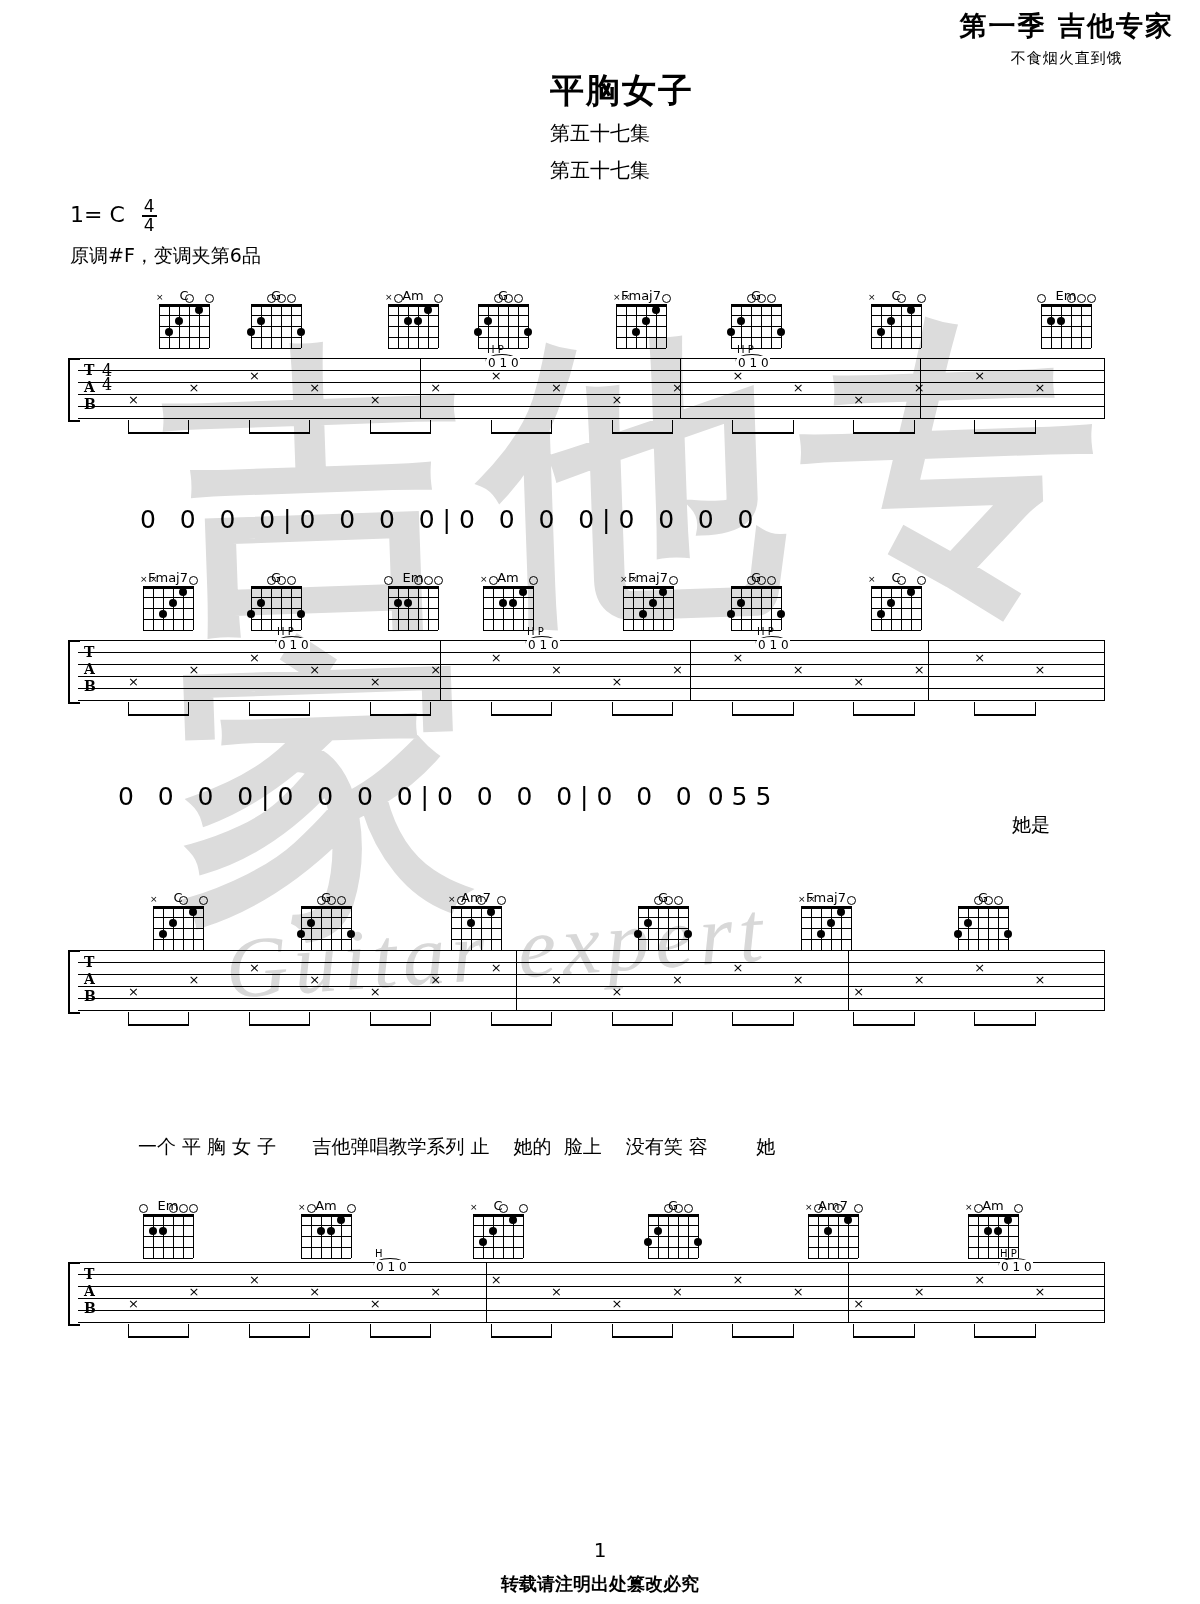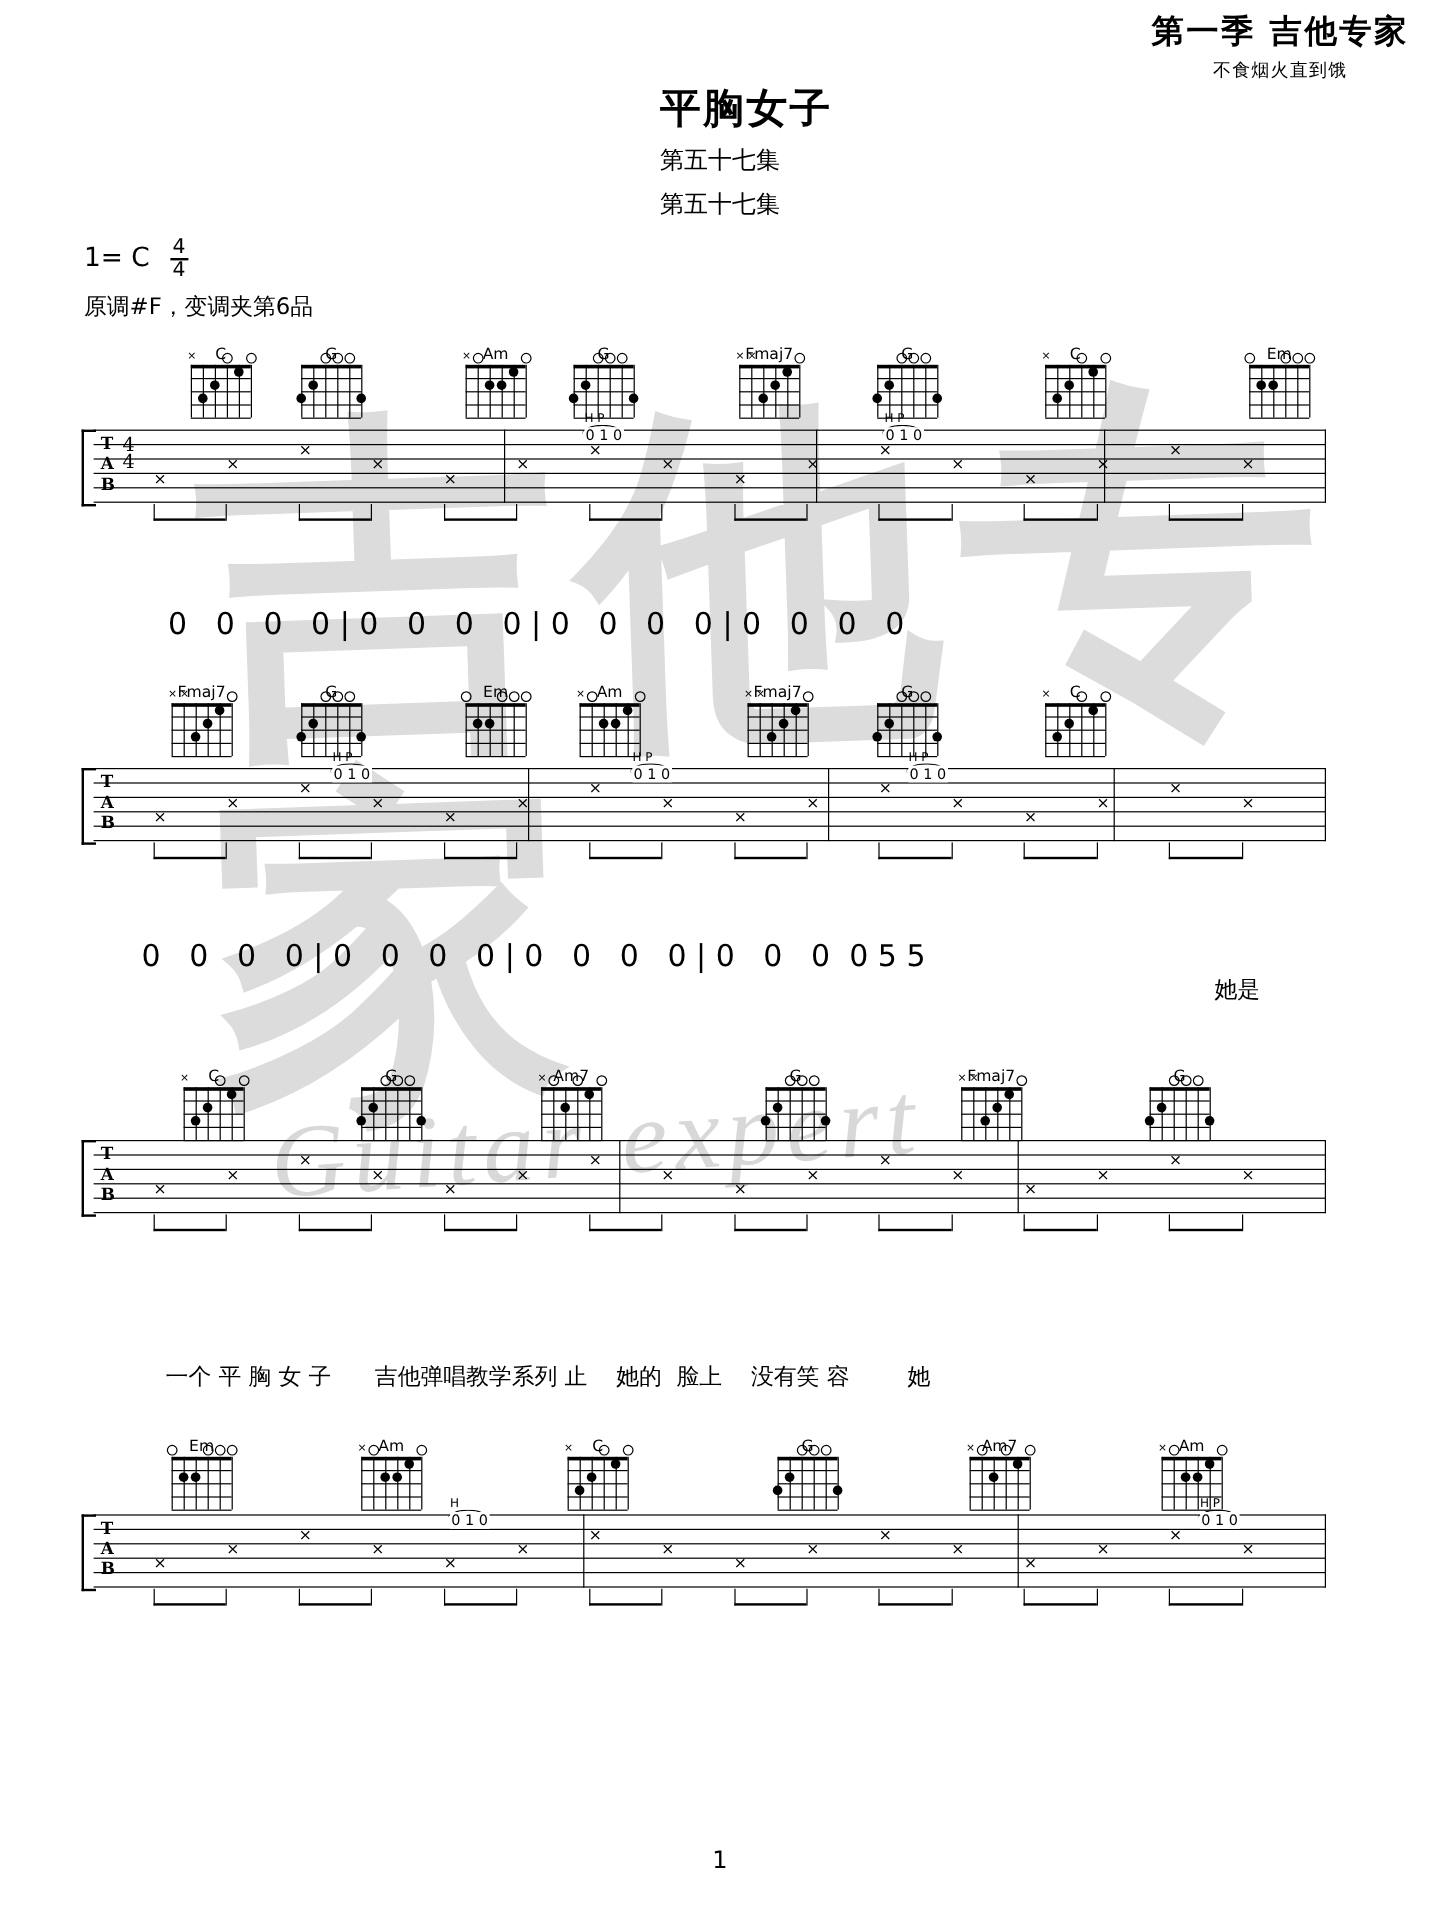--- a/index.html
+++ b/index.html
@@ -984,13 +984,14 @@
       <div class="num-t" style="left: 307px; top: -2px;">0 1 0</div>
       <div class="hp" style="left: 932px; top: -14px;">H P</div>
       <div class="slur" style="left: 930px; top: -4px; width: 34px;"></div>
       <div class="num-t" style="left: 932px; top: -2px;">0 1 0</div>
     </div>
     <div class="numrow" style="left: 140px; top: 505px; width: 965px;">0   0   0   0 | 0   0   0   0 | 0   0   0   0 | 0   0   0   0</div>
     <div class="numrow" style="left: 118px; top: 782px; width: 987px;">0   0   0   0 | 0   0   0   0 | 0   0   0   0 | 0   0   0  0 5 5</div>
     <div class="lyr" style="left: 1012px; top: 812px;">她是</div>
     <div class="lyr" style="left: 138px; top: 1134px;">一个 平 胸 女 子      吉他弹唱教学系列 止    她的  脸上    没有笑 容        她</div>
     <div class="pagenum">1</div>
+    <div class="footer">转载请注明出处篡改必究</div>
   </div>
 
 </body></html>

